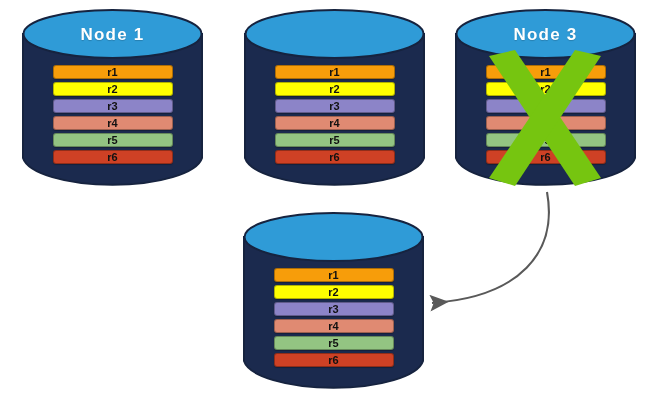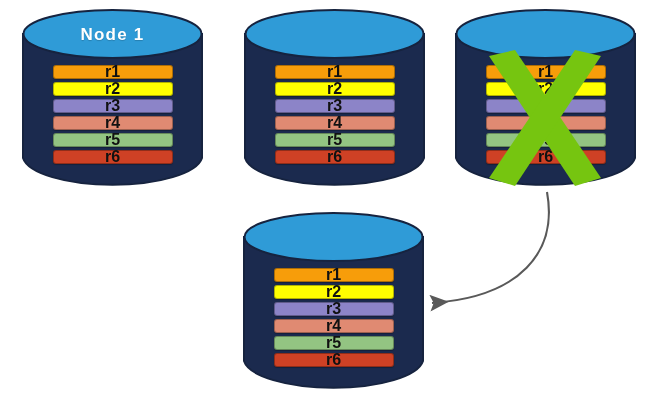--- a/index.html
+++ b/index.html
@@ -45,21 +45,21 @@
   }
   .row {
     position: relative;
     height: 14px;
     margin: 0 auto 3px auto;
     border-radius: 3px;
     border: 1px solid rgba(0,0,0,.30);
     box-sizing: border-box;
     text-align: center;
     line-height: 12px;
-    font-size: 16px;
+    font-size: 11px;
     font-weight: bold;
     color: #111111;
     box-shadow: 0 1px 1px rgba(0,0,0,.25);
   }
   .row:last-child { margin-bottom: 15px; }
 
   
   .cross {
     position: absolute;
     pointer-events: none;
@@ -109,20 +109,21 @@
       <div class="row" style="width:120px; background:#93C482;">r5</div>
       <div class="row" style="width:120px; background:#CE4125;">r6</div>
     </div>
   </div>
 
   <div class="node" style="left:455px; top:8px; width:181px; height:183px;">
     <svg class="node-svg" width="181" height="183" viewBox="0 0 181 183">
       <path d="M1,26 L1,150 A90,30 0 0 0 180,150 L180,26 Z" fill="#1B2A4E" stroke="#16233F" stroke-width="2"></path>
       <ellipse cx="90.5" cy="26" rx="89" ry="24" fill="#2F9BD7" stroke="#16233F" stroke-width="2"></ellipse>
     </svg>
+    <div class="node-title" style="top:17px;">Node  3</div>
     <div class="rows" style="top:57px;">
       <div class="row" style="width:120px; background:#F79D0A;">r1</div>
       <div class="row" style="width:120px; background:#FFFF00;">r2</div>
       <div class="row" style="width:120px; background:#8C84C8;">r3</div>
       <div class="row" style="width:120px; background:#E08A72;">r4</div>
       <div class="row" style="width:120px; background:#93C482;">r5</div>
       <div class="row" style="width:120px; background:#CE4125;">r6</div>
     </div>
 
     <svg class="cross" style="left:30px; top:42px;" width="120" height="140" viewBox="0 0 120 140">

